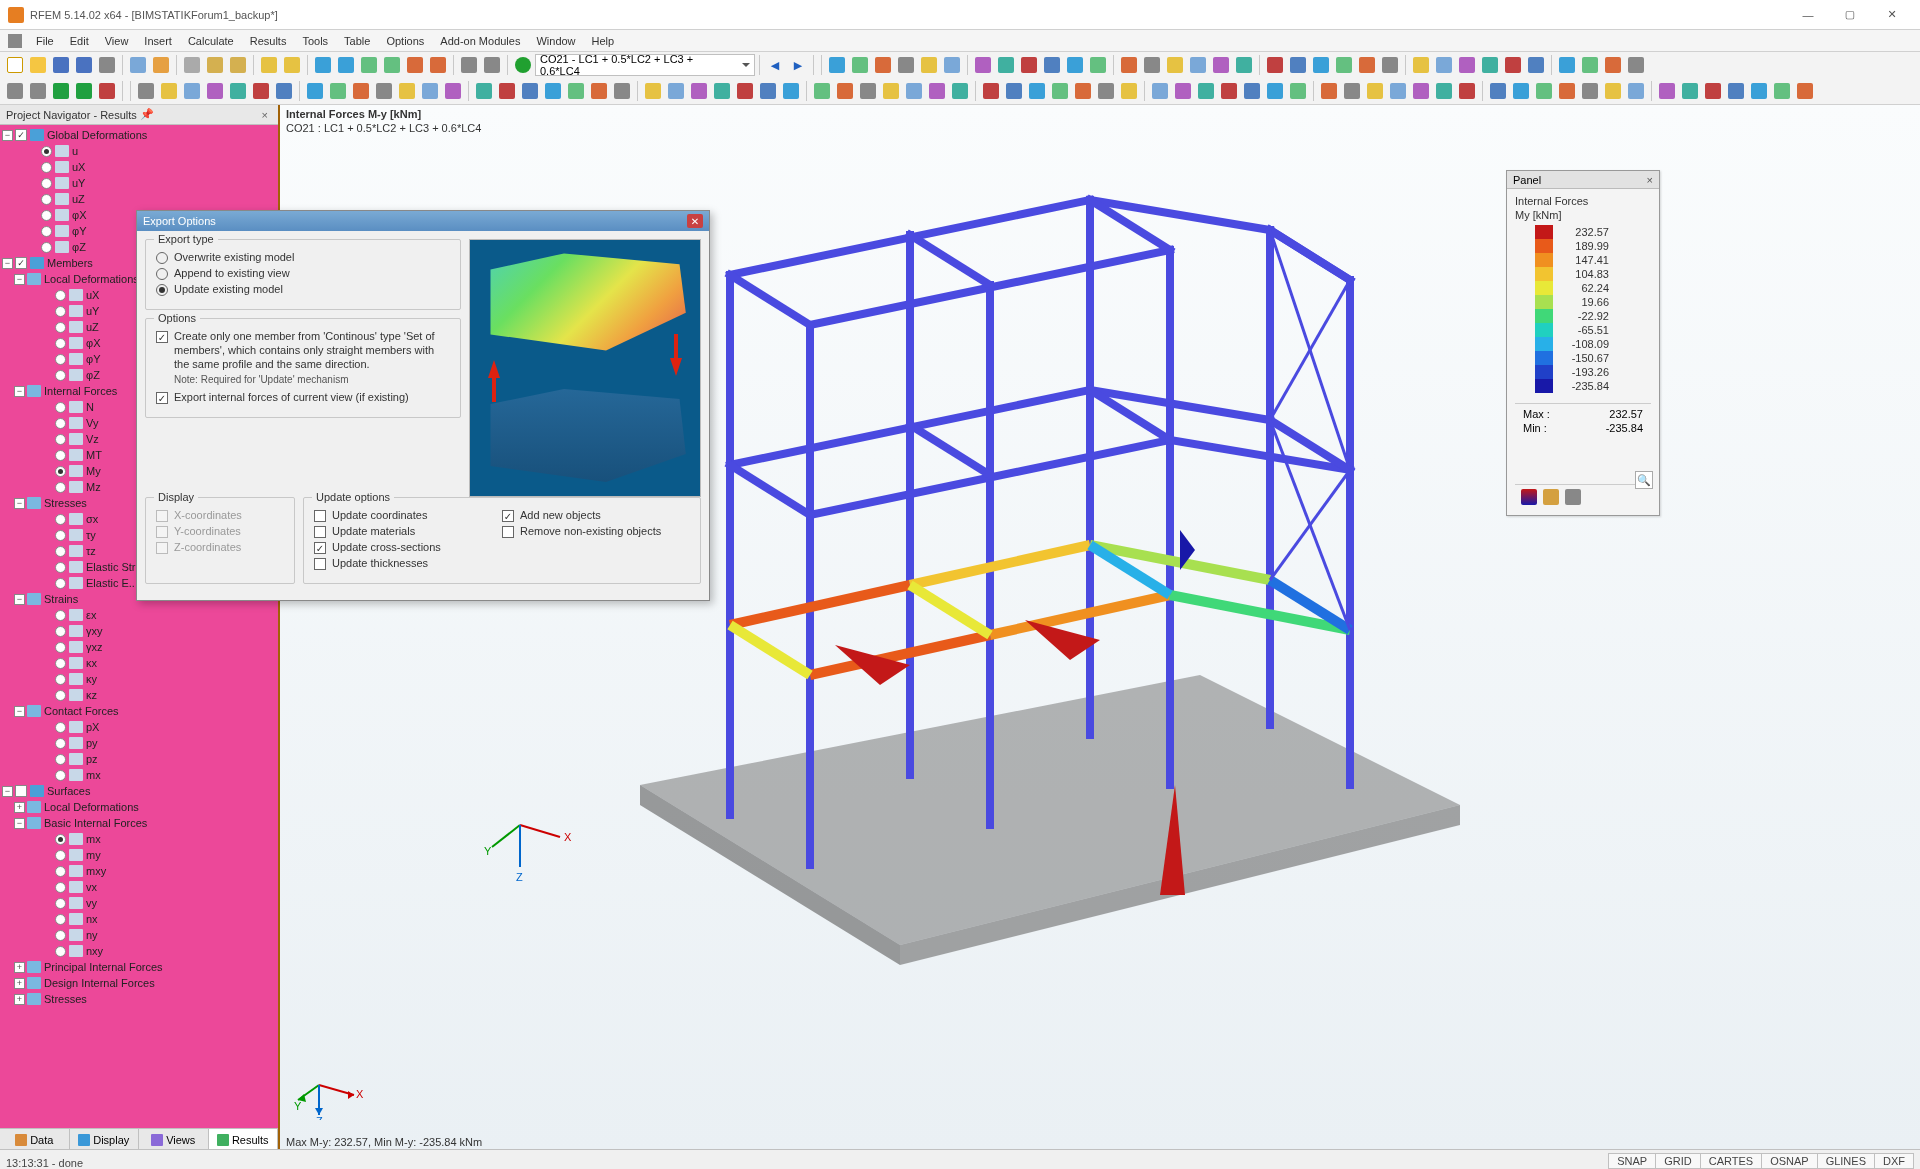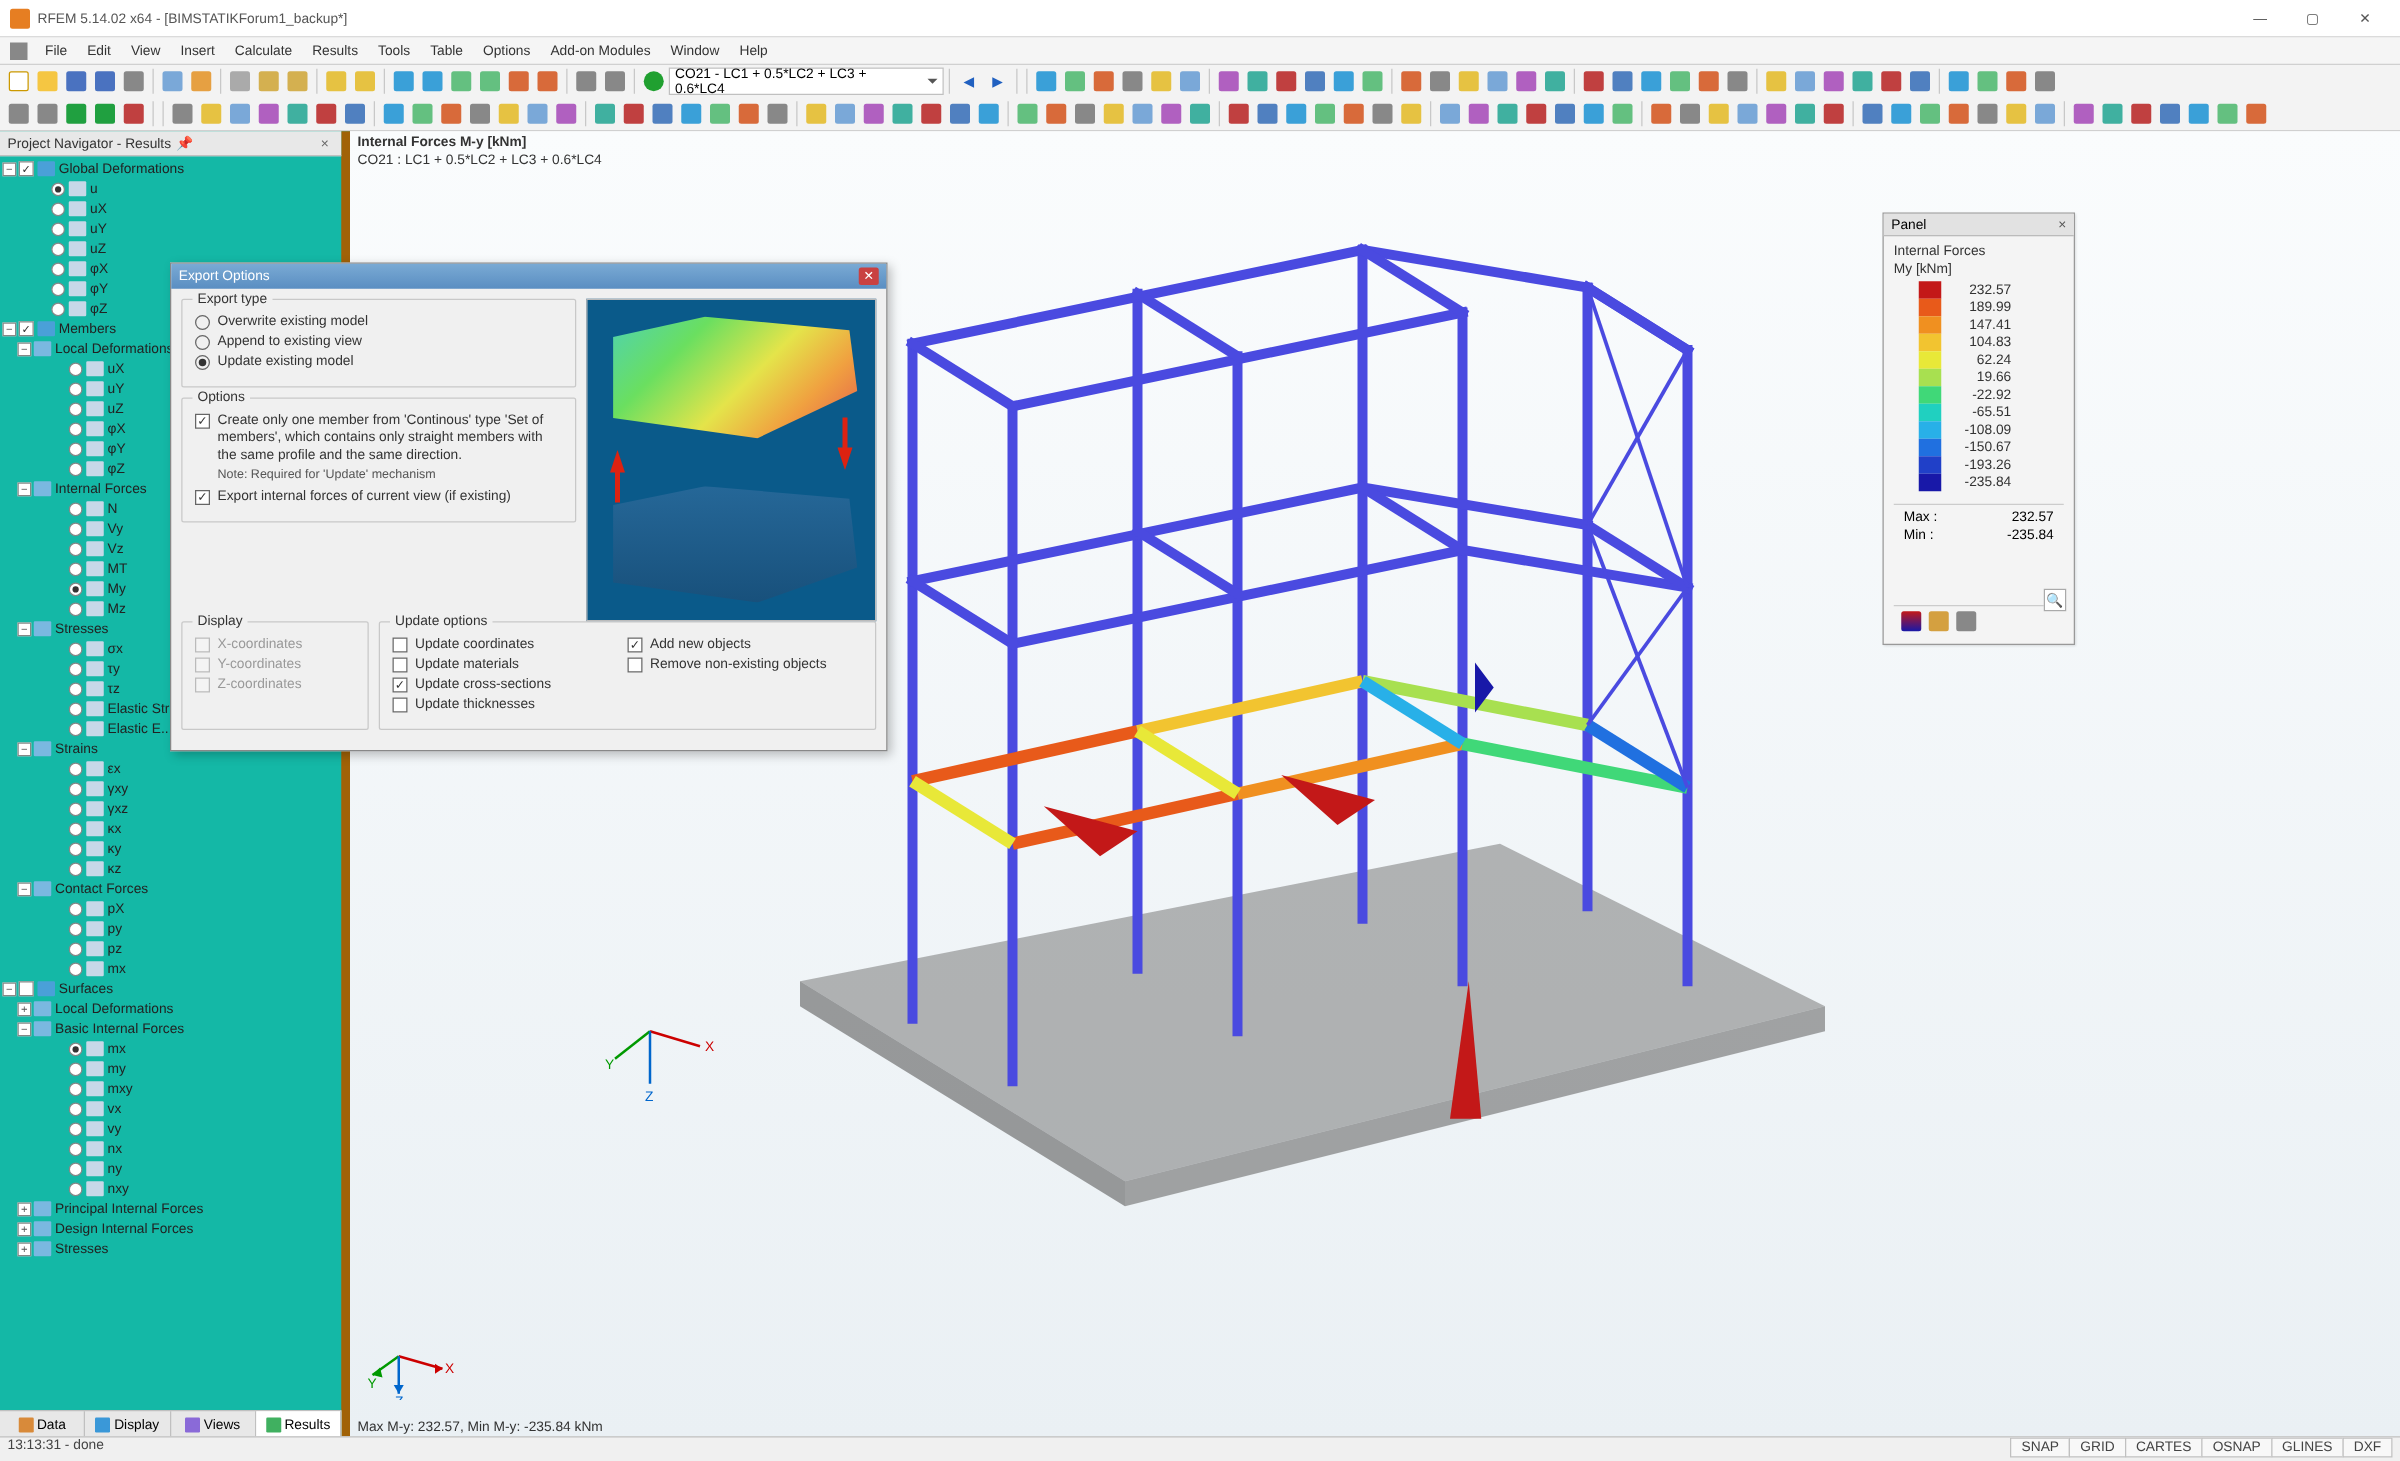--- a/index.html
+++ b/index.html
@@ -21,21 +21,21 @@
 .toolbars { background: #f3f3f3; border-bottom: 1px solid #d0d0d0; }
 .toolbar-row { height: 26px; display: flex; align-items: center; padding: 0 4px; gap: 1px; }
 .tbtn { width: 22px; height: 22px; display: flex; align-items: center; justify-content: center; cursor: pointer; border: 1px solid transparent; border-radius: 2px; }
 .tbtn .ico { width: 16px; height: 16px; border-radius: 2px; }
 .tsep { width: 1px; height: 20px; background: #c8c8c8; margin: 0 3px; }
 .tdrop { display: flex; align-items: center; height: 22px; border: 1px solid #c0c0c0; background: #fff; padding: 0 4px; gap: 20px; cursor: pointer; }
 .tdrop .caret { width: 0; height: 0; border-left: 4px solid transparent; border-right: 4px solid transparent; border-top: 4px solid #555; }
 
 
 .main { display: flex; height: calc(100% - 30px - 22px - 52px - 20px); }
-.navigator { width: 280px; background: #14b8a6; border-right: 7px solid #a16207; display: flex; flex-direction: column; }
+.navigator { width: 280px; background: #ec4899; border-right: 2px solid #a16207; display: flex; flex-direction: column; }
 .nav-header { height: 20px; background: #e8e8e8; border-bottom: 1px solid #c0c0c0; display: flex; align-items: center; padding: 0 6px; font-size: 11px; color: #333; }
 .nav-header .close-x { margin-left: auto; cursor: pointer; color: #666; padding: 0 4px; }
 .nav-header .pin { margin-left: 4px; cursor: pointer; color: #666; }
 .nav-tree { flex: 1; overflow-y: auto; padding: 2px 0; }
 .tree-row { display: flex; align-items: center; height: 16px; padding: 0 2px; cursor: pointer; white-space: nowrap; }
 .exp { width: 11px; height: 11px; border: 1px solid #888; background: #fff; display: flex; align-items: center; justify-content: center; font-size: 9px; line-height: 1; margin-right: 2px; color: #555; cursor: pointer; }
 .exp.blank { border: none; background: transparent; }
 .chk { width: 12px; height: 12px; border: 1px solid #888; background: #fff; margin-right: 3px; display: flex; align-items: center; justify-content: center; font-size: 9px; color: #333; }
 .rad { width: 11px; height: 11px; border: 1px solid #888; border-radius: 50%; background: #fff; margin-right: 3px; display: flex; align-items: center; justify-content: center; }
 .rad .dot { width: 5px; height: 5px; border-radius: 50%; background: #333; }
@@ -101,21 +101,21 @@
 .pv-arrow.up { left: 18px; top: 120px; border-left: 6px solid transparent; border-right: 6px solid transparent; border-bottom: 18px solid #d21; }
 .pv-arrow.up::before{content:"";position:absolute;top:16px;left:-2px;width:4px;height:26px;background:#d21;}
 .dlg-cols { display: flex; gap: 8px; }
 .dlg-cols .gbox { flex: 1; }
 .dlg-btns { display: flex; padding-top: 4px; }
 .dlg-btn { min-width: 74px; height: 22px; border: 1px solid #8a8a8a; background: linear-gradient(#fff,#e4e4e4); display: flex; align-items: center; justify-content: center; cursor: pointer; border-radius: 2px; }
 .dlg-btn.primary { border-color: #3a78b8; box-shadow: 0 0 0 1px #6aa8e0 inset; }
 .dlg-btns .spacer { flex: 1; }
 
 
-.statusbar { position: absolute; bottom: 0; left: 0; right: 0; height: 20px; background: #f0f0f0; border-top: 1px solid #c0c0c0; display: flex; align-items: flex-start; padding: 0 6px; color: #444; }
+.statusbar { position: absolute; bottom: 0; left: 0; right: 0; height: 20px; background: #f0f0f0; border-top: 1px solid #c0c0c0; display: flex; align-items: flex-end; padding: 0 6px; color: #444; }
 .statusbar .sb-right { margin-left: auto; display: flex; }
 .sb-cell { border: 1px solid #c0c0c0; padding: 1px 8px; background: #f8f8f8; margin-left: -1px; }
 
 
 .model-svg { position: absolute; top: 60px; left: 200px; width: 1050px; height: 820px; }
 .model-svg line.beam { stroke: #4a4ae0; stroke-width: 8; stroke-linecap: square; }
 .model-svg line.brace { stroke: #4a4ae0; stroke-width: 3; }
 
 
 .nav-tree::-webkit-scrollbar { width: 14px; }

